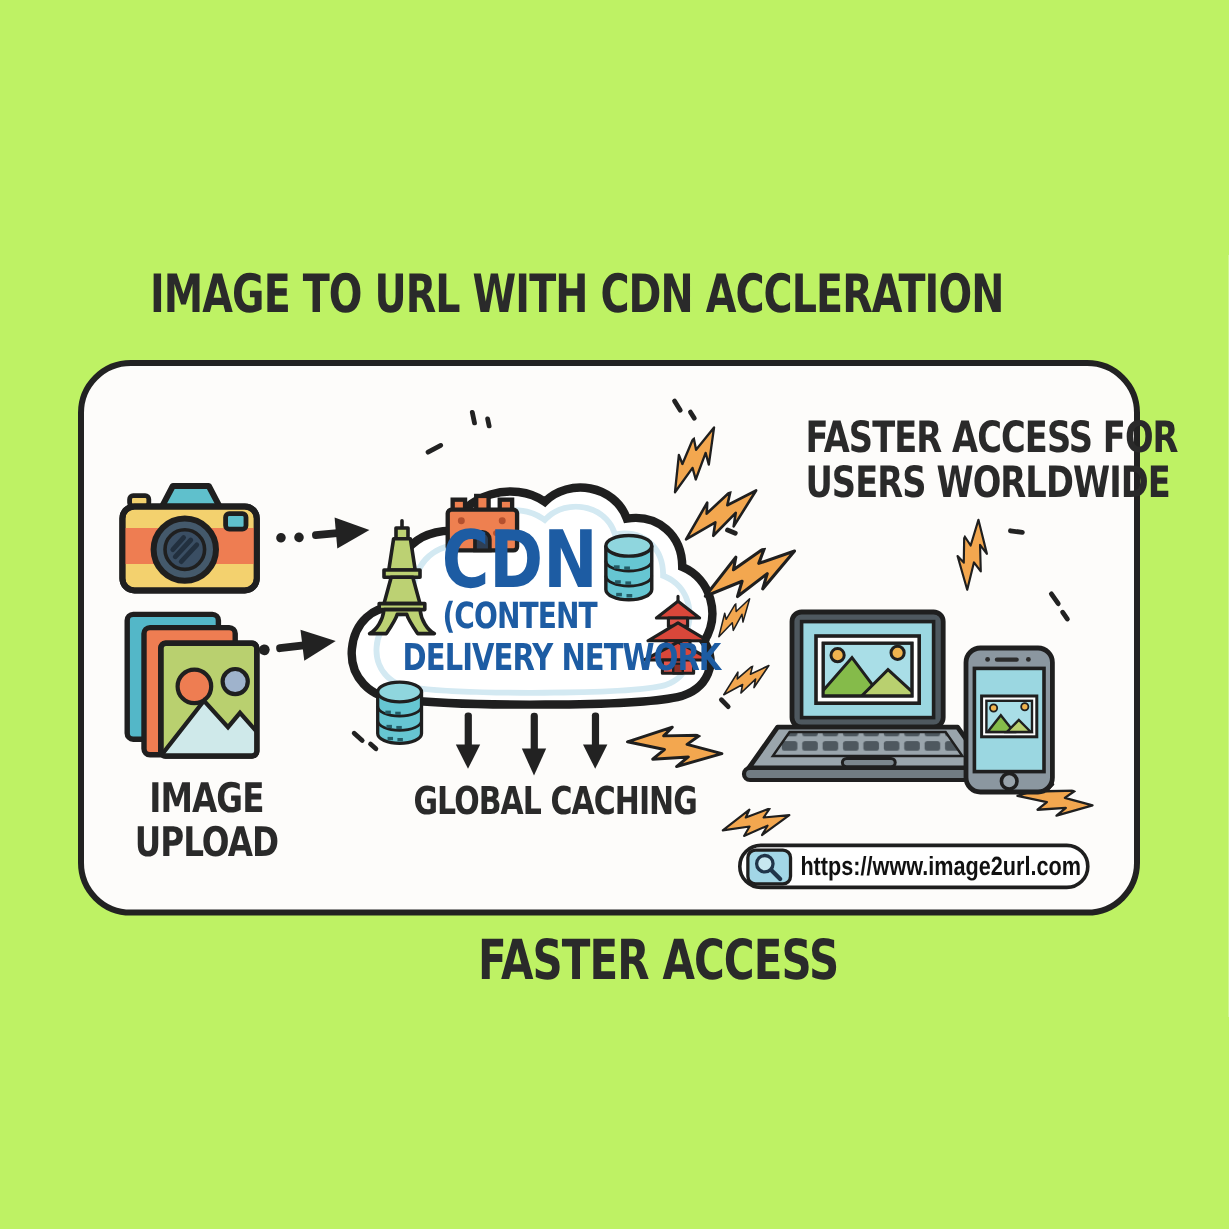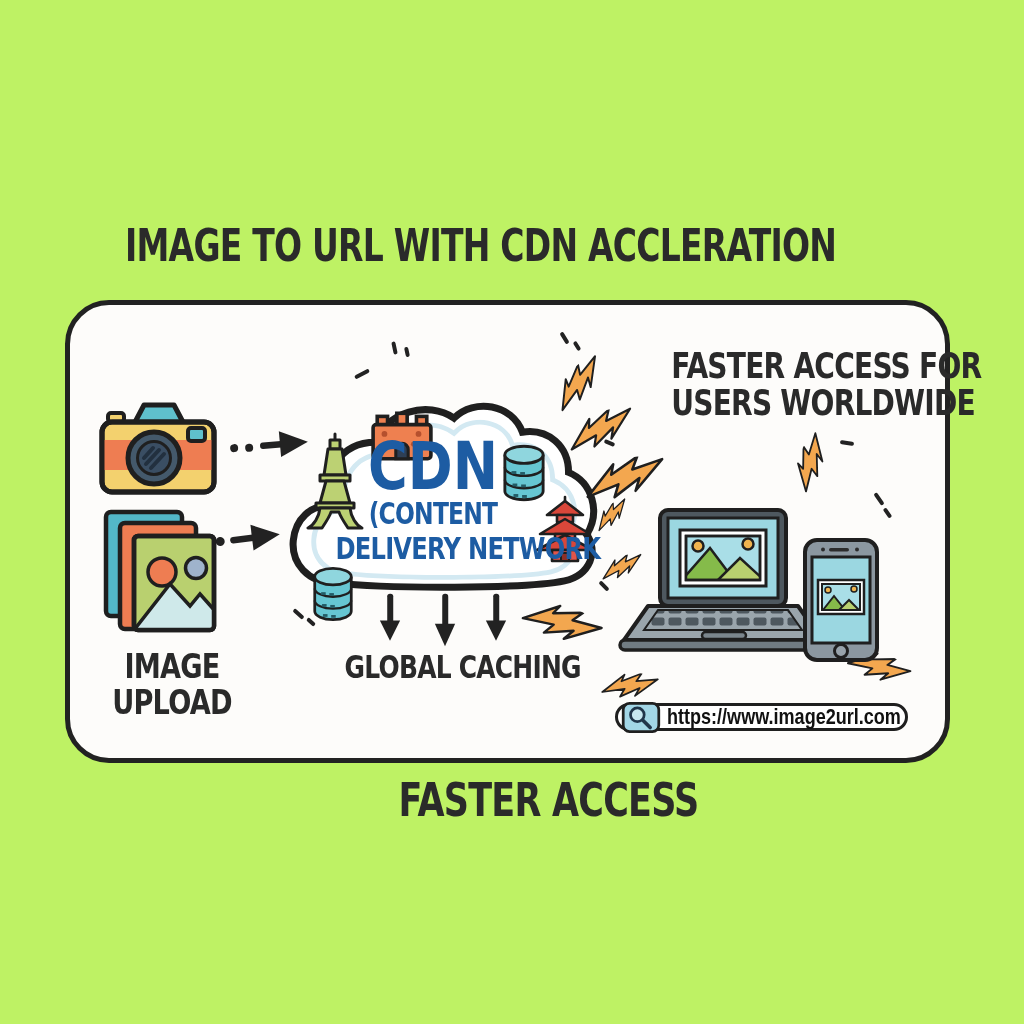--- a/index.html
+++ b/index.html
@@ -22,21 +22,21 @@
   }
   .t-title{left:125px;top:224px;font-size:44px;transform:scaleX(.75);transform-origin:left top;}
   .t-worldwide{left:636px;top:347px;width:320px;text-align:center;font-size:36px;line-height:37px;transform:scaleX(.78);transform-origin:center top;}
   .t-upload{left:92px;top:648px;width:160px;text-align:center;font-size:34px;line-height:36px;transform:scaleX(.8);transform-origin:center top;}
   .t-caching{left:317px;top:651px;width:250px;text-align:center;font-size:32px;transform:scaleX(.78);transform-origin:center top;}
   .t-footer{left:366px;top:777px;width:270px;text-align:center;font-size:46px;transform:scaleX(.76);transform-origin:center top;}
   .t-cdn-main{left:308px;top:434px;width:250px;text-align:center;font-size:66px;letter-spacing:0;transform:scaleX(.82);transform-origin:center top;}
   .t-cdn-sub1{left:308px;top:499px;width:250px;text-align:center;font-size:30px;transform:scaleX(.78);transform-origin:center top;}
   .t-cdn-sub2{left:308px;top:533px;width:250px;text-align:center;font-size:31px;transform:scaleX(.78);transform-origin:center top;}
   .urlbar{
-    left:615px;top:703px;width:293px;height:28px;background:#ffffff;
+    left:615px;top:703px;width:293px;height:38px;background:#ffffff;
     border:3.5px solid #1f1f1f;border-radius:20px;box-sizing:border-box;
     display:flex;align-items:center;gap:6px;padding:0 4px 0 3px;z-index:6;
   }
   .urltext{
     font-size:22px;font-weight:600;white-space:nowrap;color:#111;
     transform:scaleX(.82);transform-origin:left center;
     font-family:"Liberation Sans","DejaVu Sans",sans-serif;
   }
   .dash{position:absolute;background:#222;border-radius:3px;height:4px;}
   .bolt{z-index:2;}

